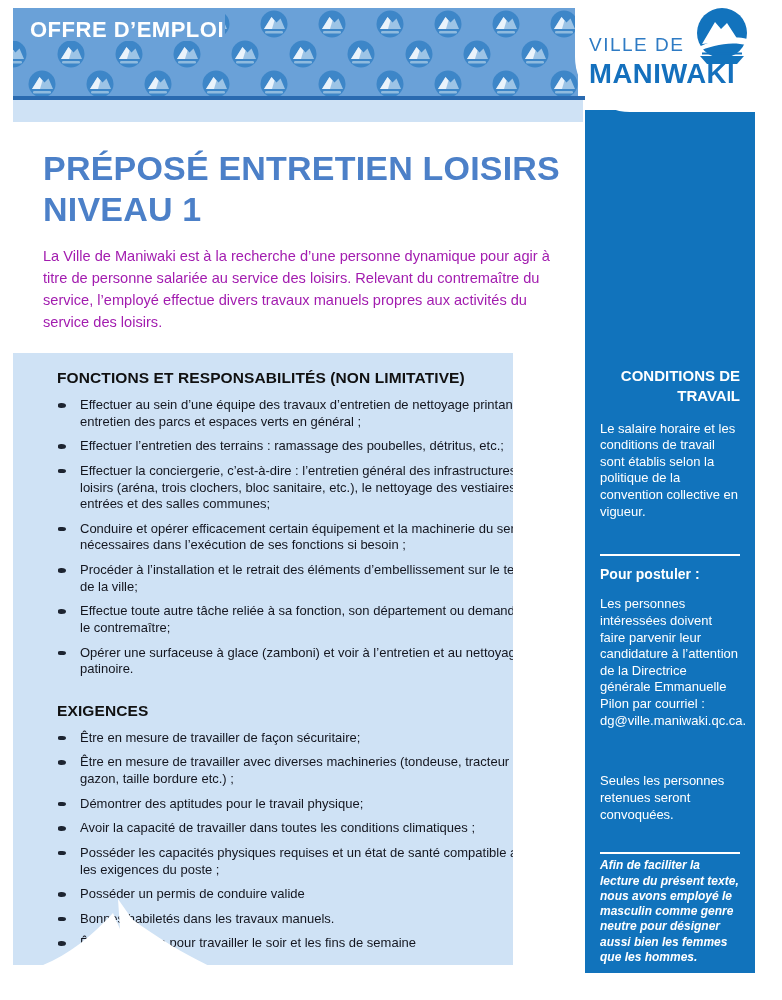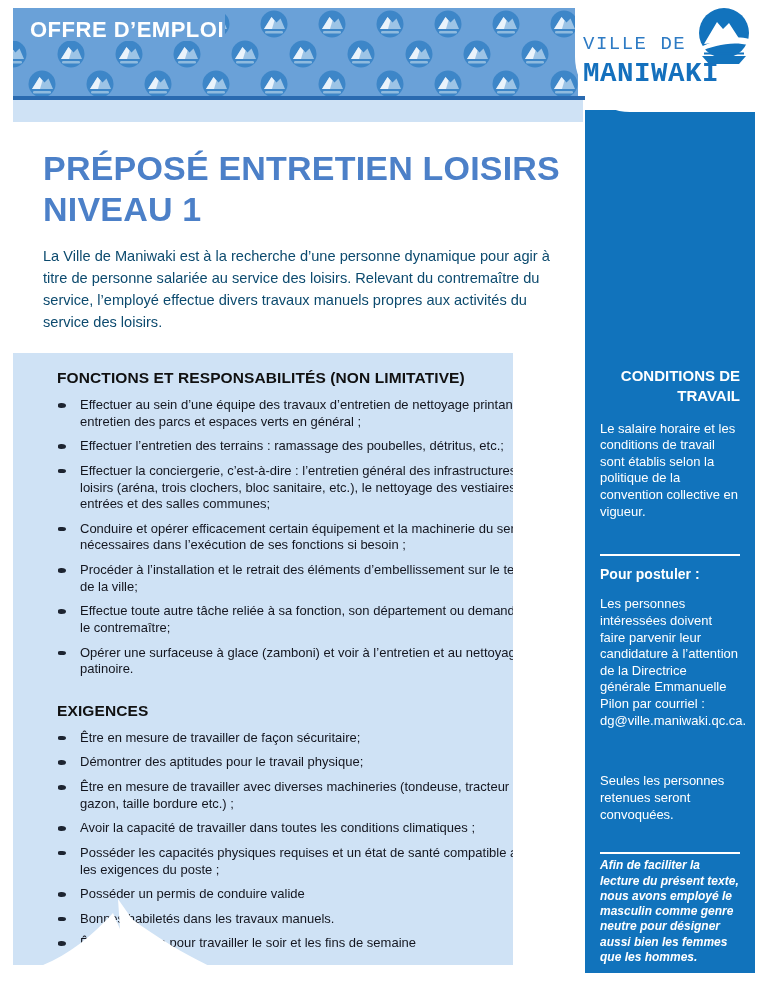--- a/index.html
+++ b/index.html
@@ -10,21 +10,21 @@
   .banner{position:absolute;left:13px;top:8px;width:565px;height:89px;}
   .banner svg{display:block;}
   .banner-title{position:absolute;left:17px;top:9px;color:#ffffff;font-weight:bold;
         font-size:22px;letter-spacing:.5px;}
   .banner-underline{position:absolute;left:13px;top:96px;width:572px;height:4px;background:#2a6ab0;}
   .strip{position:absolute;left:13px;top:100px;width:570px;height:22px;background:#cfe2f5;}
 
   
   .logo-card{position:absolute;left:575px;top:0;width:207px;height:112px;background:#ffffff;
         border-bottom-left-radius:55px;z-index:5;}
-  .logo-inner{position:absolute;left:8px;top:8px;width:186px;font-family:Liberation Mono, monospace;}
+  .logo-inner{position:absolute;left:14px;top:8px;width:186px;}
   .logo-row{display:flex;align-items:flex-end;}
   .logo-line1{color:#2e7bc4;font-size:19px;letter-spacing:1.5px;line-height:1;
         padding-bottom:14px;padding-right:4px;}
   .logo-line2{color:#1470bd;font-weight:bold;font-size:27.5px;letter-spacing:.5px;line-height:1;
         margin-top:-8px;}
 
   
   .sidebar{position:absolute;left:585px;top:110px;width:170px;height:863px;background:#1173bc;
         color:#ffffff;box-sizing:border-box;padding:0 15px;}
   .sidebar-swoosh{position:absolute;left:585px;top:88px;width:170px;height:22px;}
@@ -36,21 +36,21 @@
   .sb-note{font-size:13px;line-height:1.28;margin-top:44px;}
   .sb-footnote{position:absolute;left:15px;right:15px;bottom:8px;}
   .sb-footnote hr{border:none;border-top:2px solid #ffffff;margin:0 0 4px 0;}
   .sb-footnote p{margin:0;font-size:12px;font-weight:bold;font-style:italic;line-height:1.27;}
   .sb-email{font-weight:normal;}
 
   
   .job-title{position:absolute;left:43px;top:148px;color:#4c80c8;font-weight:bold;
         font-size:34px;line-height:1.22;letter-spacing:.2px;margin:0;}
   .intro{position:absolute;left:43px;top:246px;width:508px;font-size:14.6px;line-height:1.5;
-        color:#0c4a6e;margin:0;}
+        color:#a21caf;margin:0;}
 
   
   .panel{position:absolute;left:13px;top:353px;width:500px;height:612px;background:#cfe2f5;
         box-sizing:border-box;padding:16px 30px 0 44px;overflow:hidden;}
   .sec-heading{font-weight:bold;font-size:15.5px;color:#101010;margin:0 0 10px 0;letter-spacing:.1px;}
   .sec-heading.second{margin-top:24px;}
   ul.blist{list-style:none;margin:0;padding:0;width:500px;}
   ul.blist li{position:relative;padding-left:23px;margin-bottom:8px;font-size:13px;
         line-height:1.28;color:#14161f;}
   ul.blist li::before{content:"";position:absolute;left:1px;top:6px;width:8px;height:4.5px;
@@ -132,22 +132,22 @@
         <li><span>Effectuer la conciergerie, c’est-à-dire : l’entretien général des infrastructures des loisirs (aréna, trois clochers, bloc sanitaire, etc.), le nettoyage des vestiaires, des entrées et des salles communes;</span></li>
         <li><span>Conduire et opérer efficacement certain équipement et la machinerie du service nécessaires dans l’exécution de ses fonctions si besoin ;</span></li>
         <li><span>Procéder à l’installation et le retrait des éléments d’embellissement sur le territoire de la ville;</span></li>
         <li><span>Effectue toute autre tâche reliée à sa fonction, son département ou demander par le contremaître;</span></li>
         <li><span>Opérer une surfaceuse à glace (zamboni) et voir à l’entretien et au nettoyage de la patinoire.</span></li>
       </ul>
 
     <h2 class="sec-heading second">EXIGENCES</h2>
     <ul class="blist">
         <li><span>Être en mesure de travailler de façon sécuritaire;</span></li>
+        <li><span>Être en mesure de travailler avec diverses machineries (tondeuse, tracteur à gazon, taille bordure etc.) ;</span></li>
         <li><span>Démontrer des aptitudes pour le travail physique;</span></li>
-        <li><span>Être en mesure de travailler avec diverses machineries (tondeuse, tracteur à gazon, taille bordure etc.) ;</span></li>
         <li><span>Avoir la capacité de travailler dans toutes les conditions climatiques ;</span></li>
         <li><span>Posséder les capacités physiques requises et un état de santé compatible avec les exigences du poste ;</span></li>
         <li><span>Posséder un permis de conduire valide</span></li>
         <li><span>Bonnes habiletés dans les travaux manuels.</span></li>
         <li><span>Être disponible pour travailler le soir et les fins de semaine</span></li>
       </ul>
 
     <svg class="watermark" width="185" height="78" viewBox="0 0 185 78" aria-hidden="true">
       <path d="M0 78 C30 70 58 48 82 22 L89 38 L87 8 L101 28 C128 48 158 66 185 78 Z" fill="#ffffff"></path>
     </svg>

